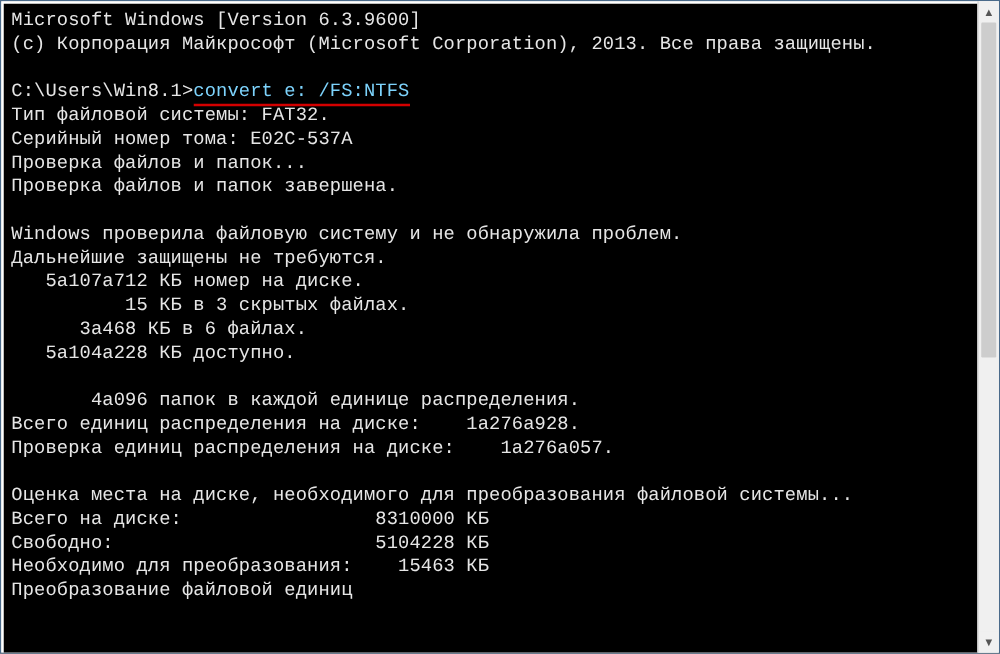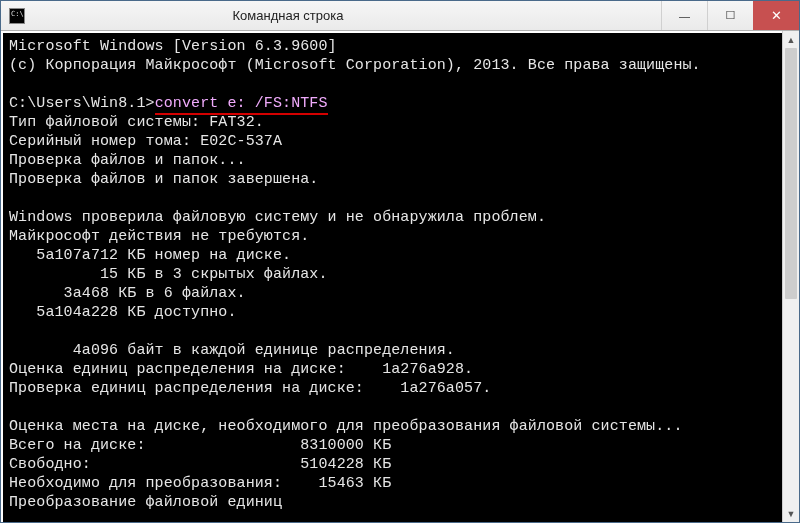--- a/index.html
+++ b/index.html
@@ -76,21 +76,21 @@
     font-family: Consolas, "Courier New", monospace;
     font-size: 15px;
     line-height: 19px;
     letter-spacing: 0.1px;
     padding: 4px 2px 2px 6px;
     white-space: pre;
     overflow: hidden;
     margin: 2px 0 0 2px;
   }
   .terminal .cmd {
-    color: #f0abfc;
+    color: #7dd3fc;
     border-bottom: 2px solid #d40000;
     padding-bottom: 1px;
   }
   .scrollbar {
     width: 17px;
     background: #efefef;
     display: flex; flex-direction: column;
     border-left: 1px solid #cfcfcf;
   }
   .sb-btn {
@@ -105,49 +105,40 @@
     top: 0; height: 55%;
     background: #cdcdcd;
     border-radius: 1px;
   }
 </style>
 </head>
 <body>
 
 <div class="window">
 
-  <div class="titlebar">
-    <div class="title-icon"></div>
-    <div class="title">Командная строка</div>
-    <div class="controls">
-      <div class="ctl">—</div>
-      <div class="ctl">☐</div>
-      <div class="ctl close">✕</div>
-    </div>
-  </div>
 
   <div class="terminal-wrap">
     <div class="terminal"><span>Microsoft Windows [Version 6.3.9600]</span>
 <span>(с) Корпорация Майкрософт (Microsoft Corporation), 2013. Все права защищены.</span>
 <span></span>
 <span><span>C:\Users\Win8.1&gt;</span><span class="cmd">convert e: /FS:NTFS</span></span>
 <span>Тип файловой системы: FAT32.</span>
 <span>Серийный номер тома: E02C-537A</span>
 <span>Проверка файлов и папок...</span>
 <span>Проверка файлов и папок завершена.</span>
 <span></span>
 <span>Windows проверила файловую систему и не обнаружила проблем.</span>
-<span>Майкрософт действия не требуются.</span>
+<span>Дальнейшие защищены не требуются.</span>
 <span>   5а107а712 КБ номер на диске.</span>
 <span>          15 КБ в 3 скрытых файлах.</span>
 <span>      3а468 КБ в 6 файлах.</span>
 <span>   5а104а228 КБ доступно.</span>
 <span></span>
-<span>       4а096 байт в каждой единице распределения.</span>
-<span>Оценка единиц распределения на диске:    1а276а928.</span>
+<span>       4а096 папок в каждой единице распределения.</span>
+<span>Всего единиц распределения на диске:    1а276а928.</span>
 <span>Проверка единиц распределения на диске:    1а276а057.</span>
 <span></span>
 <span>Оценка места на диске, необходимого для преобразования файловой системы...</span>
 <span>Всего на диске:                 8310000 КБ</span>
 <span>Свободно:                       5104228 КБ</span>
 <span>Необходимо для преобразования:    15463 КБ</span>
 <span>Преобразование файловой единиц</span></div>
 
     <div class="scrollbar">
       <div class="sb-btn">▲</div>

